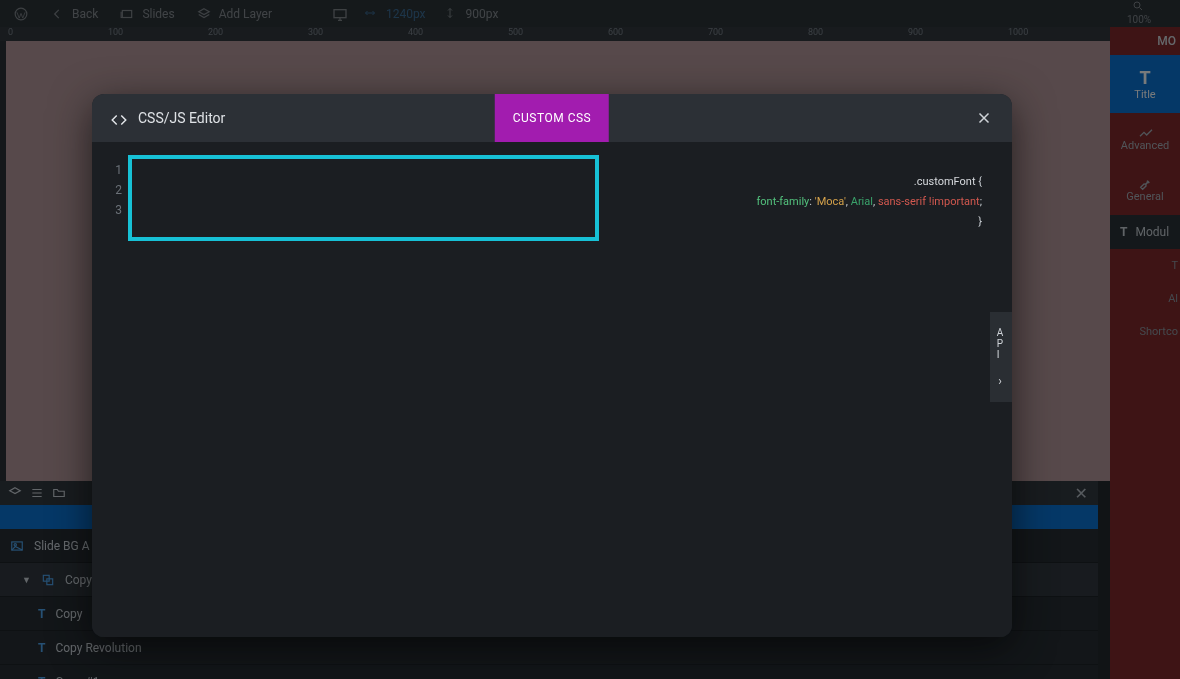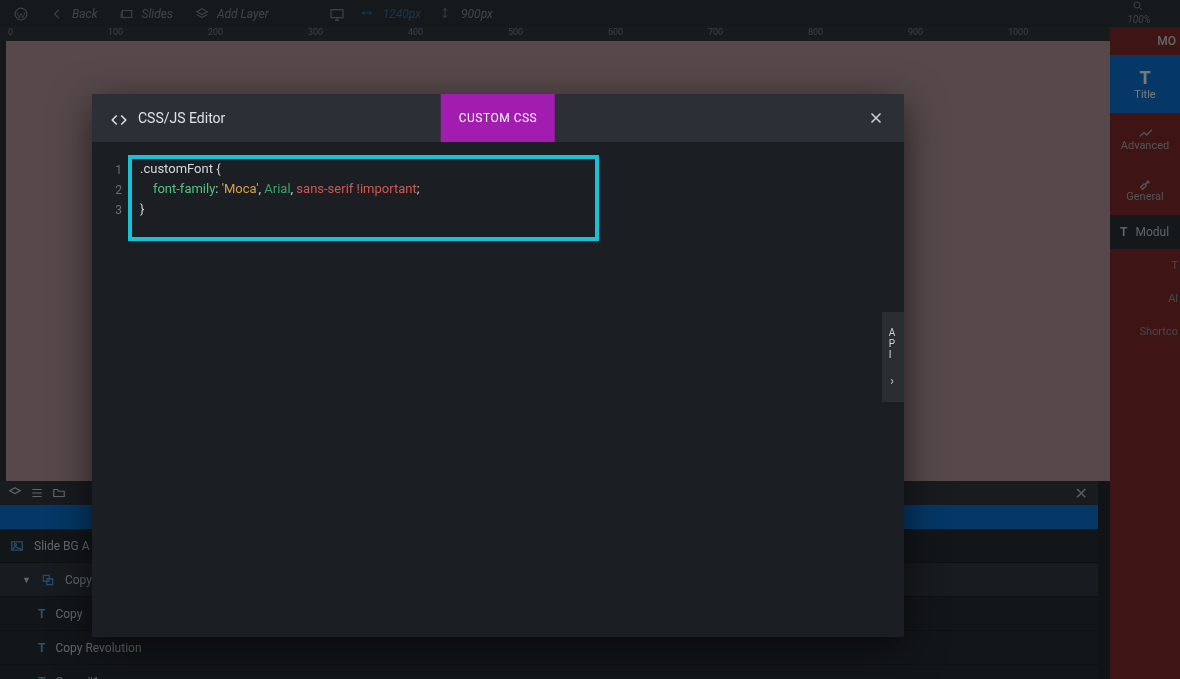--- a/index.html
+++ b/index.html
@@ -1,19 +1,19 @@
 <!DOCTYPE html>
 <html><head>
 <meta charset="utf-8">
 <style>
 * { box-sizing: border-box; margin: 0; padding: 0; font-family: -apple-system, BlinkMacSystemFont, "Segoe UI", Roboto, sans-serif; }
 body { background:#1b1d21; color:#b8bcc2; overflow:hidden; width:1180px; height:679px; position:relative; }
 
 
-.topbar { height:27px; background:#2e3338; display:flex; align-items:flex-start; color:#d9dde2; font-size:12px; position:relative; opacity:.55;font-style:italic; }
+.topbar { height:27px; background:#2e3338; display:flex; align-items:flex-start; color:#d9dde2; font-size:12px; position:relative; opacity:.55; }
 .topbar-left { display:flex; align-items:center; gap:22px; padding-left:14px; height:100%; }
 .topbar-item { display:flex; align-items:center; gap:8px; height:100%; cursor:pointer; }
 .topbar-center { display:flex; align-items:center; gap:18px; margin-left:60px; height:100%; }
 .topbar-right { position:absolute; right:6px; top:0; display:flex; align-items:center; gap:22px; height:100%;flex-direction:column; }
 .zoom-group { display:flex; flex-direction:column; align-items:center; color:#cfd3d8; font-size:10px; }
 .gear-btn { width:70px; height:27px; background:#006dd2; display:flex; align-items:center; justify-content:center; }
 .ico { width:14px; height:14px; display:inline-block; }
 
 
 .ruler { height:14px; background:#2a2d32; position:relative; font-size:9px; color:#7a7f86; overflow:hidden; }
@@ -36,32 +36,32 @@
 .bottombar .band { height:24px; background:#006dd2; }
 .layerlist { background:#1f2226; }
 .layerrow { height:34px; display:flex; align-items:center; gap:10px; padding-left:10px; font-size:12px; color:#d2d6db; border-bottom:1px solid #15171a; cursor:pointer; }
 .layerrow .tico { width:14px; height:14px; }
 .layerrow.indent1 { padding-left:22px; }
 .layerrow.indent2 { padding-left:38px; }
 .layerrow.sel { background:#2a2e33; }
 
 
 .overlay { position:absolute; inset:0; background:rgba(10,12,15,.55); }
-.modal { position:absolute; left:92px; top:94px; width:812px; height:543px; background:#212429; box-shadow:0 10px 40px rgba(0,0,0,.6); border-radius:2px; overflow:hidden; }
+.modal { position:absolute; left:92px; top:94px; width:920px; height:543px; background:#212429; box-shadow:0 10px 40px rgba(0,0,0,.6); border-radius:12px; overflow:hidden; }
 .modal-head { height:48px; background:#2c3036; display:flex; align-items:center; position:relative; }
 .modal-head .lefth { display:flex; align-items:center; gap:14px; padding-left:18px; color:#dfe2e6; font-size:14px; }
 .modal-tabs { position:absolute; left:50%; transform:translateX(-50%); display:flex; height:100%; }
 .modal-tabs .tab { padding:0 18px; display:flex; align-items:center; font-size:12px; color:#9aa0a7; letter-spacing:.5px; cursor:pointer; }
 .modal-tabs .tab.active { background:#a21caf; color:#fff; }
 .modal-close { position:absolute; right:8px; top:0; height:48px; width:40px; display:flex; align-items:center; justify-content:center; color:#cfd3d8; cursor:pointer; font-size:20px; }
 
 .editor { position:relative; height:495px; background:#1b1e22; }
 .highlight-box { position:absolute; left:36px; top:13px; width:471px; height:86px; border:4px solid #17c1d6; pointer-events:none; z-index:3; }
 .gutter { position:absolute; left:8px; top:18px; width:22px; color:#6b7178; font-size:12px; font-family:Menlo,Consolas,monospace; line-height:20px; text-align:right; }
-.codearea { position:absolute; left:48px; top:17px; right:30px; color:#c7ccd1; font-family:Menlo,Consolas,monospace; font-size:13px; line-height:20px; white-space:pre; }
+.codearea { position:absolute; left:48px; top:30px; right:30px; color:#c7ccd1; font-family:Menlo,Consolas,monospace; font-size:11px; line-height:20px; white-space:pre;text-align:right; }
 .tok-sel { color:#d6d9dd; }
 .tok-prop { color:#53c27d; }
 .tok-val1 { color:#d5a24b; }
 .tok-val2 { color:#3aa36b; }
 .tok-val3 { color:#d2584f; }
 .tok-imp  { color:#d2584f; }
 .api-tab { position:absolute; right:0; top:170px; width:22px; height:90px; background:#2a2e33; color:#cfd3d8; display:flex; flex-direction:column; align-items:center; justify-content:center; font-size:10px; cursor:pointer; gap:4px; letter-spacing:2px; }
 .api-tab .chev { margin-top:10px; font-size:12px; }
 
 svg { display:block; }

